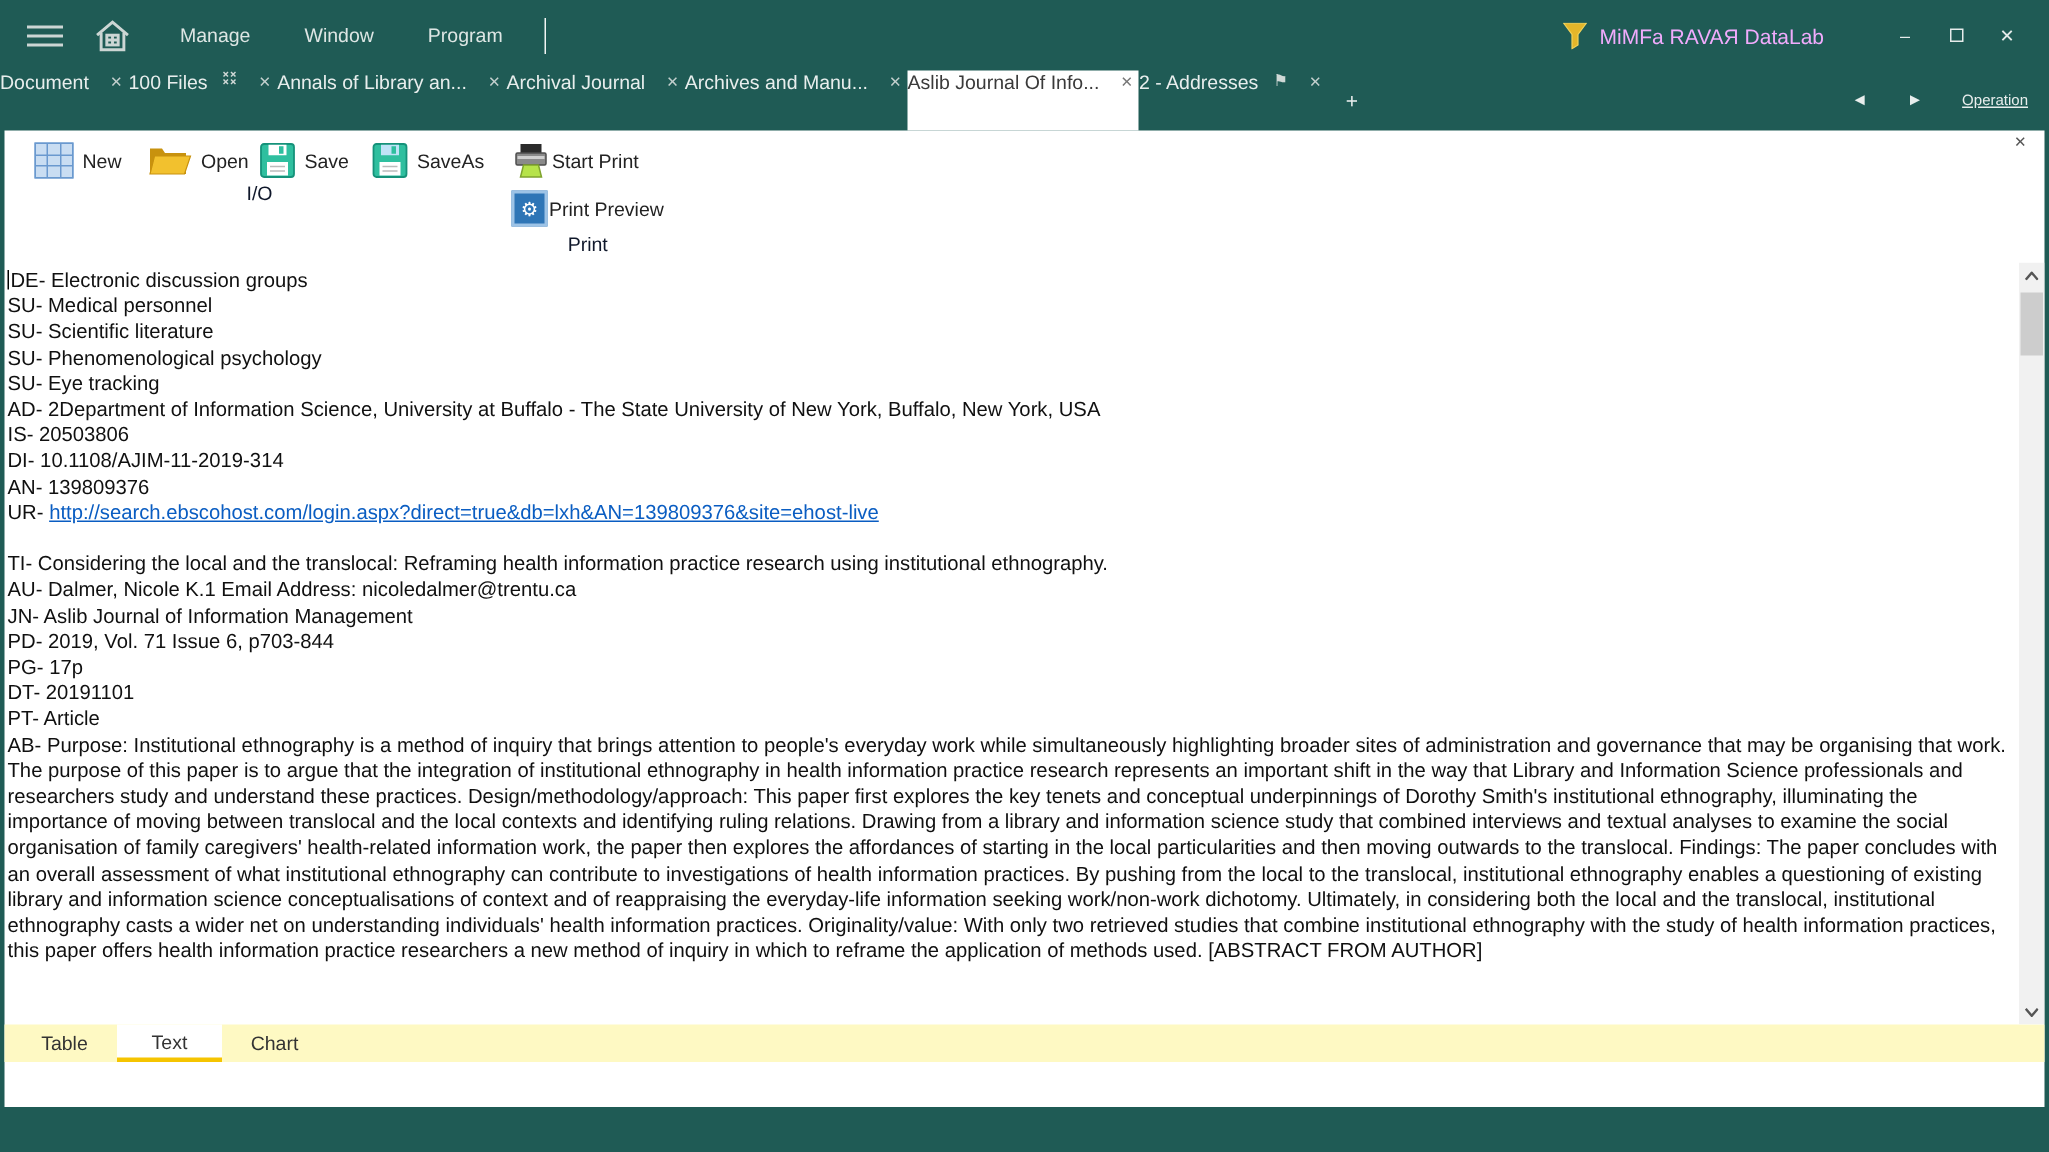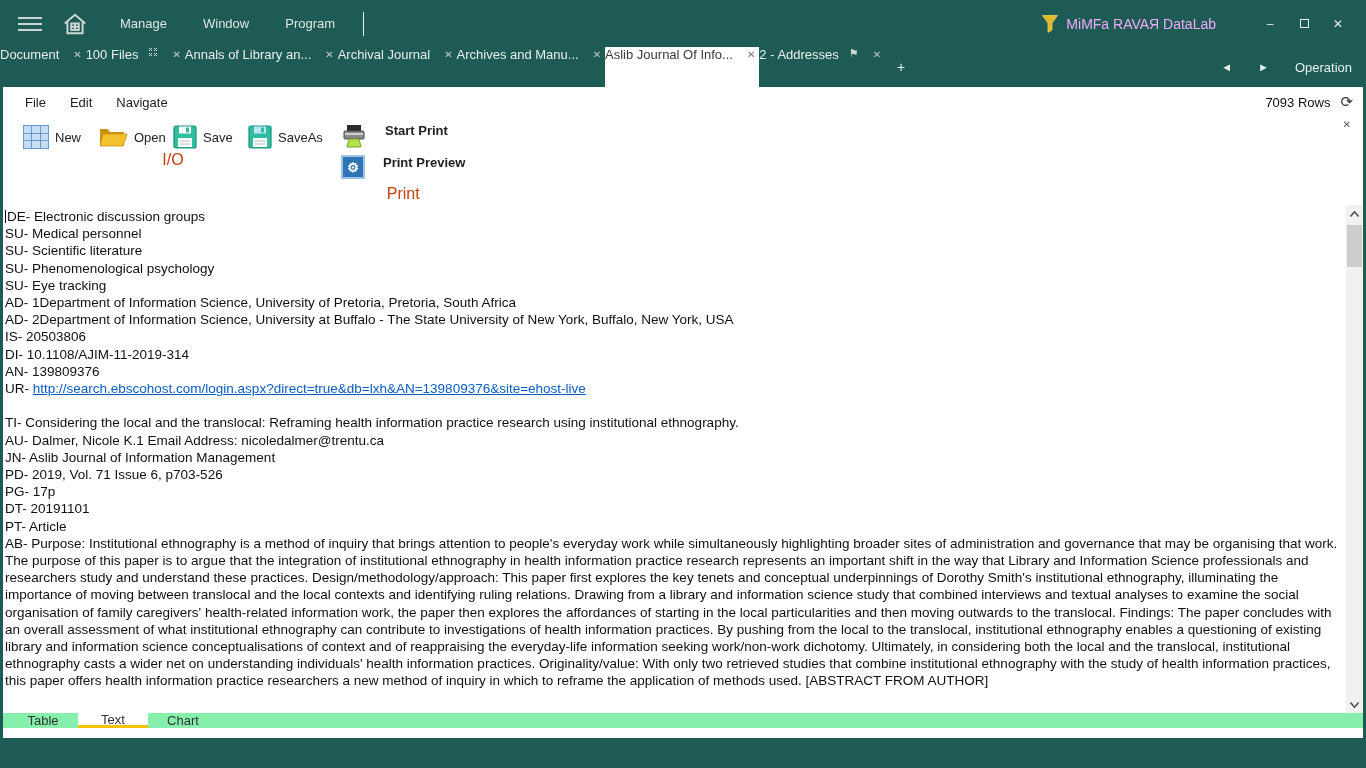--- a/index.html
+++ b/index.html
@@ -22,40 +22,40 @@
   
   .tabbar { height:40px; display:flex; align-items:stretch; color:#e8eeed; font-size:13px; }
   .tab { display:flex; align-items:flex-start; padding:0 0; gap:10px; white-space:nowrap; }
   .tab .closex { font-size:10px; color:#c3d0ce; padding:2px 4px; }
   .tab.active { background:#ffffff; color:#3a3a3a; }
   .tab.active .closex { color:#777; }
   .tab-icon { font-size:11px; color:#cfd8d6; }
   .tab-add { display:flex; align-items:center; padding:0 12px; font-size:14px; }
   .tab-nav { display:flex; align-items:center; gap:26px; margin-left:auto; padding-right:14px; }
   .tab-nav .arrow { font-size:11px; }
-  .operation-lbl { font-size:13px; }
+  .operation-lbl { font-size:10px;text-decoration:underline; }
 
   
   .main { margin:0 3px; background:#ffffff; height:651px; position:relative; }
 
   .menubar { height:30px; display:flex; align-items:center; font-size:13px; color:#222; position:relative; }
   .menubar .mitem { padding:4px 0; margin-left:24px; }
   .menubar .mitem:first-child { margin-left:22px; }
   .rows-area { margin-left:auto; display:flex; align-items:center; gap:10px; padding-right:10px; font-size:13px; color:#111; }
   .refresh-ic { font-size:15px; color:#333; }
 
   .toolbar { height:88px; position:relative; display:flex; padding-left:20px; }
   .panel-close { position:absolute; right:12px; top:2px; font-size:10px; color:#555; }
   .tgroup { display:flex; flex-direction:column; }
   .tgroup-buttons { display:flex; }
   .tbtn { width:75px; display:flex; flex-direction:row; align-items:center; padding-top:8px; gap:6px; font-size:13px; color:#222; }
-  .tgroup-label { text-align:center; font-size:16px; color:#c2410c; margin-top:2px; }
+  .tgroup-label { text-align:center; font-size:13px; color:#0f172a; margin-top:2px; }
   .print-group { margin-left:18px; }
   .print-rows { display:flex; flex-direction:column; gap:4px; padding-top:6px; }
-  .print-row { display:flex; align-items:flex-start; gap:18px; font-size:13px; color:#222; height:28px;font-weight:bold; }
+  .print-row { display:flex; align-items:center; gap:1px; font-size:13px; color:#222; height:28px; }
 
   
   .grid-icon { width:26px; height:24px; display:grid; grid-template-columns:repeat(3,1fr); grid-template-rows:repeat(3,1fr); gap:1px; background:#6a99cf; border:1px solid #6a99cf; }
   .grid-icon div { background:#c9ddf2; }
   .gear-box { width:24px; height:24px; background:#2e75b6; border:2px solid #9dc3e6; display:flex; align-items:center; justify-content:center; color:#fff; font-size:13px; }
 
   
   .textarea { height:508px; position:relative; font-size:13.5px; line-height:17.2px; color:#101010; padding:3px 20px 0 2px; overflow:hidden; }
   .tline { white-space:nowrap; }
   .caret { display:inline-block; width:1px; height:13px; background:#000; vertical-align:-2px; margin-right:1px; }
@@ -63,21 +63,21 @@
   .abstract { white-space:normal; width:1338px; }
   .blankline { height:17.2px; }
 
   .vscroll { position:absolute; top:0; right:0; width:17px; height:508px; background:#f1f1f1; }
   .vscroll .sarrow { position:absolute; left:0; width:17px; height:17px; display:flex; align-items:center; justify-content:center; }
   .sarrow.up { top:0; }
   .sarrow.down { bottom:0; }
   .vthumb { position:absolute; top:20px; left:1px; width:15px; height:42px; background:#cdcdcd; }
 
   
-  .bottomtabs { height:15px; background:#86efac; display:flex; align-items:stretch; padding-left:5px; font-size:13px; color:#333; }
+  .bottomtabs { height:25px; background:#fef9c3; display:flex; align-items:stretch; padding-left:5px; font-size:13px; color:#333; }
   .btab { width:70px; display:flex; align-items:center; justify-content:center; }
   .btab.active { background:#ffffff; border-bottom:3px solid #f5c400; }
 
   .bottom-fill { height:30px; background:#1f5b55; }
 
   svg { display:block; }
 </style>
 </head>
 <body>
 
@@ -163,29 +163,20 @@
   <div class="tab-add">+</div>
   <div class="tab-nav">
     <span class="arrow">◄</span>
     <span class="arrow">►</span>
     <span class="operation-lbl">Operation</span>
   </div>
 </div>
 
 <div class="main">
 
-  <div class="menubar">
-    <span class="mitem">File</span>
-    <span class="mitem">Edit</span>
-    <span class="mitem">Navigate</span>
-    <span class="rows-area">
-      <span>7093 Rows</span>
-      <span class="refresh-ic">⟳</span>
-    </span>
-  </div>
 
   <div class="toolbar">
     <span class="panel-close">✕</span>
 
     <div class="tgroup">
       <div class="tgroup-buttons">
         <div class="tbtn">
           <div class="grid-icon">
               <div></div>
               <div></div>
@@ -259,33 +250,32 @@
       <div class="tgroup-label">Print</div>
     </div>
   </div>
 
   <div class="textarea">
     <div class="tline"><span class="caret"></span><span>DE- Electronic discussion groups</span></div>
     <div class="tline">SU- Medical personnel</div>
     <div class="tline">SU- Scientific literature</div>
     <div class="tline">SU- Phenomenological psychology</div>
     <div class="tline">SU- Eye tracking</div>
-    <div class="tline">AD- 1Department of Information Science, University of Pretoria, Pretoria, South Africa</div>
     <div class="tline">AD- 2Department of Information Science, University at Buffalo - The State University of New York, Buffalo, New York, USA</div>
     <div class="tline">IS- 20503806</div>
     <div class="tline">DI- 10.1108/AJIM-11-2019-314</div>
     <div class="tline">AN- 139809376</div>
     <div class="tline">
       <span>UR- </span><a class="doc-link" href="#">http://search.ebscohost.com/login.aspx?direct=true&amp;db=lxh&amp;AN=139809376&amp;site=ehost-live</a>
     </div>
     <div class="blankline"></div>
     <div class="tline">TI- Considering the local and the translocal: Reframing health information practice research using institutional ethnography.</div>
     <div class="tline">AU- Dalmer, Nicole K.1 Email Address: nicoledalmer@trentu.ca</div>
     <div class="tline">JN- Aslib Journal of Information Management</div>
-    <div class="tline">PD- 2019, Vol. 71 Issue 6, p703-526</div>
+    <div class="tline">PD- 2019, Vol. 71 Issue 6, p703-844</div>
     <div class="tline">PG- 17p</div>
     <div class="tline">DT- 20191101</div>
     <div class="tline">PT- Article</div>
     <div class="abstract">AB- Purpose: Institutional ethnography is a method of inquiry that brings attention to people's everyday work while simultaneously highlighting broader sites of administration and governance that may be organising that work. The purpose of this paper is to argue that the integration of institutional ethnography in health information practice research represents an important shift in the way that Library and Information Science professionals and researchers study and understand these practices. Design/methodology/approach: This paper first explores the key tenets and conceptual underpinnings of Dorothy Smith's institutional ethnography, illuminating the importance of moving between translocal and the local contexts and identifying ruling relations. Drawing from a library and information science study that combined interviews and textual analyses to examine the social organisation of family caregivers' health-related information work, the paper then explores the affordances of starting in the local particularities and then moving outwards to the translocal. Findings: The paper concludes with an overall assessment of what institutional ethnography can contribute to investigations of health information practices. By pushing from the local to the translocal, institutional ethnography enables a questioning of existing library and information science conceptualisations of context and of reappraising the everyday-life information seeking work/non-work dichotomy. Ultimately, in considering both the local and the translocal, institutional ethnography casts a wider net on understanding individuals' health information practices. Originality/value: With only two retrieved studies that combine institutional ethnography with the study of health information practices, this paper offers health information practice researchers a new method of inquiry in which to reframe the application of methods used. [ABSTRACT FROM AUTHOR]</div>
 
     <div class="vscroll">
       <div class="sarrow up">
         <svg width="9" height="6" viewBox="0 0 9 6">
             <polyline points="0.5,5.5 4.5,0.8 8.5,5.5" fill="none" stroke="#555" stroke-width="1.6"></polyline>
           </svg>

